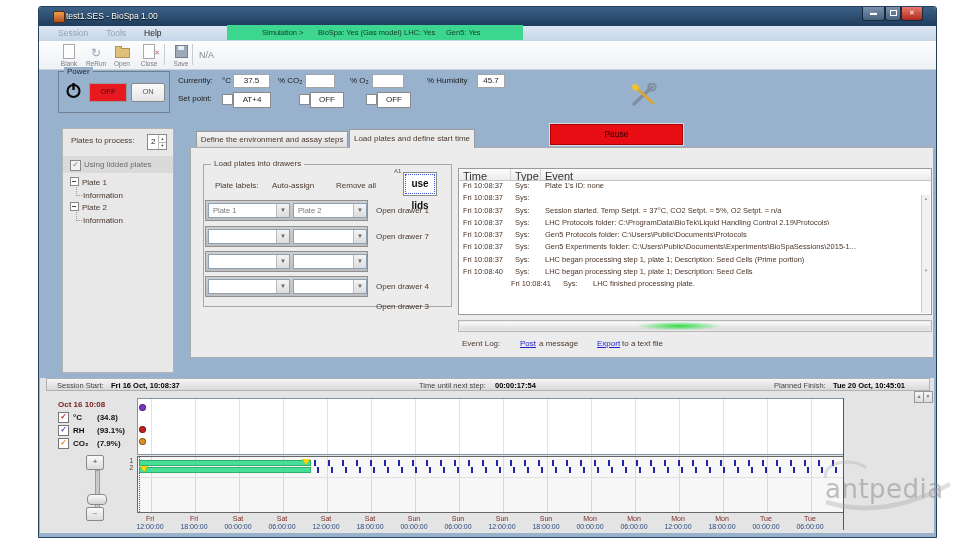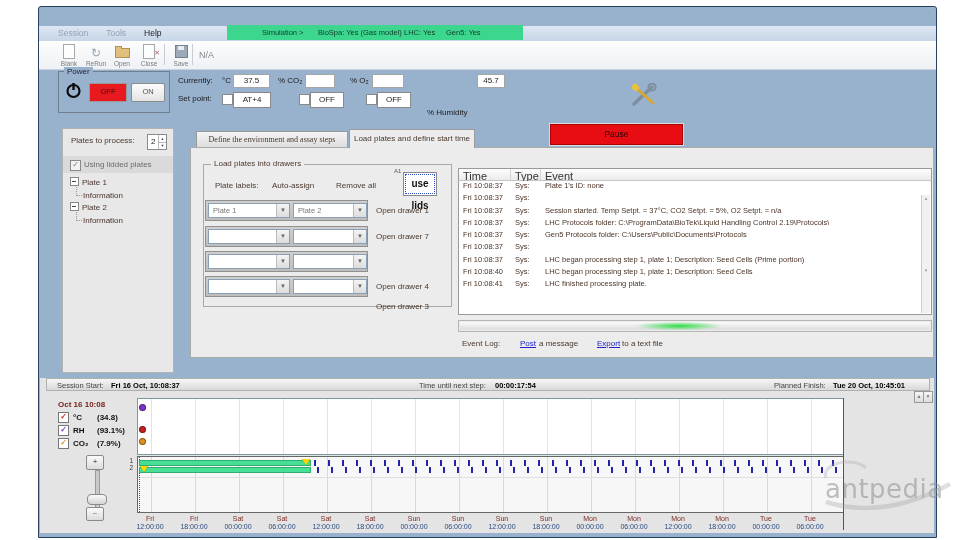--- a/index.html
+++ b/index.html
@@ -43,21 +43,21 @@
   .spbtn{position:absolute;background:#fff;border:1px solid #8a8a8a;font-size:8px;color:#222;text-align:center;line-height:13px;}
   
   .leftpanel{position:absolute;left:62px;top:128px;width:110px;height:243px;background:#e8e8e8;border:1px solid #b3b3b3;}
   .lp-row{position:absolute;left:0;right:0;height:17px;background:#dadada;}
   .tree-node{font-size:8px;color:#4a352b;height:12.5px;line-height:12.5px;white-space:nowrap;}
   .expbox{display:inline-block;width:7px;height:7px;border:1px solid #888;background:#fff;position:relative;vertical-align:-1px;margin-right:3px;}
   .expbox:before{content:"";position:absolute;left:1px;top:3px;width:4px;height:1px;background:#444;}
   .tree-child{padding-left:13px;position:relative;}
   .tree-child:before{content:"";position:absolute;left:6px;top:-3px;width:5px;height:8px;border-left:1px dotted #999;border-bottom:1px dotted #999;}
   .tab{position:absolute;font-size:8px;color:#4a382c;text-align:center;border:1px solid #9a9a9a;border-bottom:none;}
-  .tab.inactive{background:linear-gradient(#f4f4f4,#dcdcdc);font-family:Liberation Serif, serif;}
+  .tab.inactive{background:linear-gradient(#f4f4f4,#dcdcdc);}
   .tab.active{background:#ececec;z-index:3;}
   .tabpanel{position:absolute;left:190px;top:147px;width:744px;height:211px;background:#ececec;border:1px solid #aaa;z-index:2;box-sizing:border-box;}
   .groupbox{position:absolute;border:1px solid #a8a8a8;}
   .grouplegend{position:absolute;top:-6px;left:7px;background:#ececec;padding:0 3px;font-size:8px;color:#4a382c;}
   .warm{font-size:8px;color:#4a382c;white-space:nowrap;}
   .drawer-row{position:absolute;left:205px;width:163px;height:21px;background:linear-gradient(#cfcfcf,#bdbdbd);border:1px solid #909090;box-sizing:border-box;}
   .dd{position:absolute;top:2px;height:15px;background:#fff;border:1px solid #8ba0b5;box-sizing:border-box;}
   .dd .ddtxt{position:absolute;left:4px;top:2px;font-size:7.5px;color:#777;}
   .dd .ddarrow{position:absolute;right:0;top:0;bottom:0;width:12px;background:linear-gradient(#f4f4f4,#ddd);border-left:1px solid #bbb;font-size:6px;color:#666;text-align:center;line-height:13px;}
   .uselids{position:absolute;left:403px;top:172px;width:32px;height:22px;background:#fff;border:1px solid #8a8a8a;outline:1px dotted #3355cc;outline-offset:-3px;font-size:10px;font-weight:bold;color:#111;text-align:center;line-height:22px;}
@@ -100,20 +100,27 @@
   .minispin{position:absolute;width:8px;height:10px;background:linear-gradient(#f6f6f6,#ddd);border:1px solid #999;font-size:5px;color:#777;text-align:center;line-height:9px;}
   .watermark{position:absolute;left:822px;top:460px;width:132px;height:58px;z-index:30;pointer-events:none;opacity:.55;}
   .pause{position:absolute;left:550px;top:124px;width:131px;height:19px;background:#e70d13;border:1px solid #aa0000;box-shadow:0 0 0 1px #d9dee4;font-size:8.5px;color:#2a0000;text-align:center;line-height:18px;z-index:5;}
 </style>
 </head>
 <body>
 
 <div class="screen">
   <div class="window">
 
+    <div class="titlebar">
+      <span class="app-ico"></span>
+      <span class="title-text">test1.SES - BioSpa 1.00</span>
+      <span class="winbtn" style="right:51px;width:21px;">▬</span>
+      <span class="winbtn" style="right:35px;width:14px;"><span class="maxglyph"></span></span>
+      <span class="winbtn close" style="right:13px;width:20px;">✕</span>
+    </div>
 
     <div class="menubar">
         <div id="menu-items" style="padding-left:10px;">
           <div class="menu-item dis" style="float: left;">Session</div>
           <div class="menu-item dis" style="float: left;">Tools</div>
           <div class="menu-item" style="float: left;">Help</div>
         </div>
       </div>
     <div class="toolbar">
       <div class="tbtn" style="left:17px;"><span class="ico-page"></span><span class="lbl">Blank</span></div>
@@ -144,21 +151,21 @@
     <div class="btn-on" style="left:72px;top:11px;width:32px;height:17px;line-height:16px;">ON</div>
   </div>
 
   <span class="envlbl" style="left:178px;top:76px;">Currently:</span>
   <span class="envlbl" style="left:222px;top:76px;">°C</span>
   <div class="inp" style="left:233px;top:74px;width:35px;">37.5</div>
   <span class="envlbl" style="left:278px;top:76px;">% CO₂</span>
   <div class="inp" style="left:305px;top:74px;width:28px;"></div>
   <span class="envlbl" style="left:350px;top:76px;">% O₂</span>
   <div class="inp" style="left:372px;top:74px;width:30px;"></div>
-  <span class="envlbl" style="left:427px;top:76px;margin-top:32px;">% Humidity</span>
+  <span class="envlbl" style="left:427px;top:76px;">% Humidity</span>
   <div class="inp" style="left:477px;top:74px;width:26px;">45.7</div>
 
   <span class="envlbl" style="left:178px;top:94px;">Set point:</span>
   <span class="cb" style="left:222px;top:94px;"></span>
   <div class="spbtn" style="left:233px;top:92px;width:36px;height:14px;">AT+4</div>
   <span class="cb" style="left:299px;top:94px;"></span>
   <div class="spbtn" style="left:310px;top:92px;width:32px;height:14px;">OFF</div>
   <span class="cb" style="left:366px;top:94px;"></span>
   <div class="spbtn" style="left:377px;top:92px;width:32px;height:14px;">OFF</div>
 
@@ -275,33 +282,34 @@
         <div style="width: auto; flex: 1 1 0%;">LHC Protocols folder: C:\ProgramData\BioTek\Liquid Handling Control 2.19\Protocols\</div>
       </div>
       <div class="logrow">
         <div style="width: 52px;">Fri 10:08:37</div>
         <div style="width: 30px;">Sys:</div>
         <div style="width: auto; flex: 1 1 0%;">Gen5 Protocols folder: C:\Users\Public\Documents\Protocols</div>
       </div>
       <div class="logrow">
         <div style="width: 52px;">Fri 10:08:37</div>
         <div style="width: 30px;">Sys:</div>
+        <div style="width: auto; flex: 1 1 0%;">Gen5 Experiments folder: C:\Users\Public\Documents\Experiments\BioSpaSessions\2015-1...</div>
       </div>
       <div class="logrow">
         <div style="width: 52px;">Fri 10:08:37</div>
         <div style="width: 30px;">Sys:</div>
         <div style="width: auto; flex: 1 1 0%;">LHC began processing step 1, plate 1; Description: Seed Cells (Prime portion)</div>
       </div>
       <div class="logrow">
         <div style="width: 52px;">Fri 10:08:40</div>
         <div style="width: 30px;">Sys:</div>
         <div style="width: auto; flex: 1 1 0%;">LHC began processing step 1, plate 1; Description: Seed Cells</div>
       </div>
       <div class="logrow">
-        <div style="width: 52px;">Fri 10:08:41</div>
+        <div style="width: 52px; margin-left: 48px;">Fri 10:08:41</div>
         <div style="width: 30px;">Sys:</div>
         <div style="width: auto; flex: 1 1 0%;">LHC finished processing plate.</div>
       </div>
     </div>
   <div class="hscroll" style="z-index:3;">
     <div class="hthumb"></div>
     <div class="glow"></div>
   </div>
   <span class="warm abs" style="left:462px;top:339px;z-index:3;">Event Log:</span>
   <span class="warm abs link" style="left:520px;top:339px;z-index:3;">Post</span>

